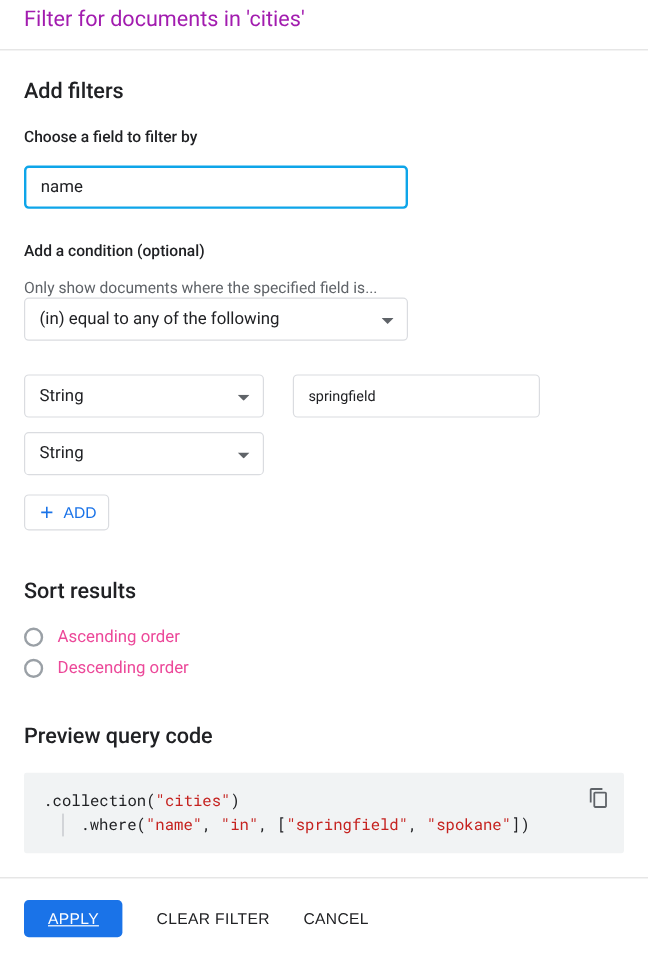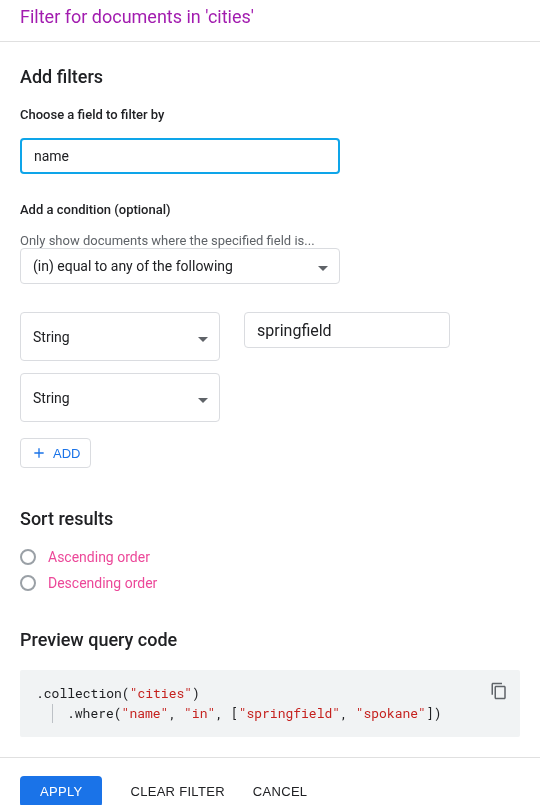--- a/index.html
+++ b/index.html
@@ -80,21 +80,21 @@
   transform: translateY(-50%);
   pointer-events: none;
 }
 .condition-row {
   display: flex;
   gap: 24px;
   margin-bottom: 12px;
 }
 .type-select {
   width: 200px;
-  height: 49px;
+  height: 36px;
   border: 1px solid #dadce0;
   border-radius: 4px;
   padding: 0 36px 0 12px;
   font-size: 14px;
   color: #202124;
   background: #fff;
   cursor: pointer;
   display: flex;
   align-items: center;
   position: relative;
@@ -102,21 +102,21 @@
 .type-select-wrapper {
   position: relative;
   width: 200px;
 }
 .value-input {
   width: 206px;
   height: 36px;
   border: 1px solid #dadce0;
   border-radius: 4px;
   padding: 0 12px;
-  font-size: 16px;
+  font-size: 12px;
   color: #202124;
   font-family: inherit;
   outline: none;
 }
 .add-button {
   display: inline-flex;
   align-items: center;
   gap: 6px;
   border: 1px solid #dadce0;
   border-radius: 4px;
@@ -190,20 +190,21 @@
 .btn-primary {
   background: #1a73e8;
   color: #fff;
   border: none;
   border-radius: 4px;
   padding: 8px 20px;
   font-size: 13px;
   font-weight: 500;
   cursor: pointer;
   letter-spacing: 0.3px;
+  text-decoration: underline;
 }
 .btn-text {
   background: none;
   border: none;
   color: #202124;
   font-size: 13px;
   font-weight: 500;
   cursor: pointer;
   letter-spacing: 0.3px;
 }

